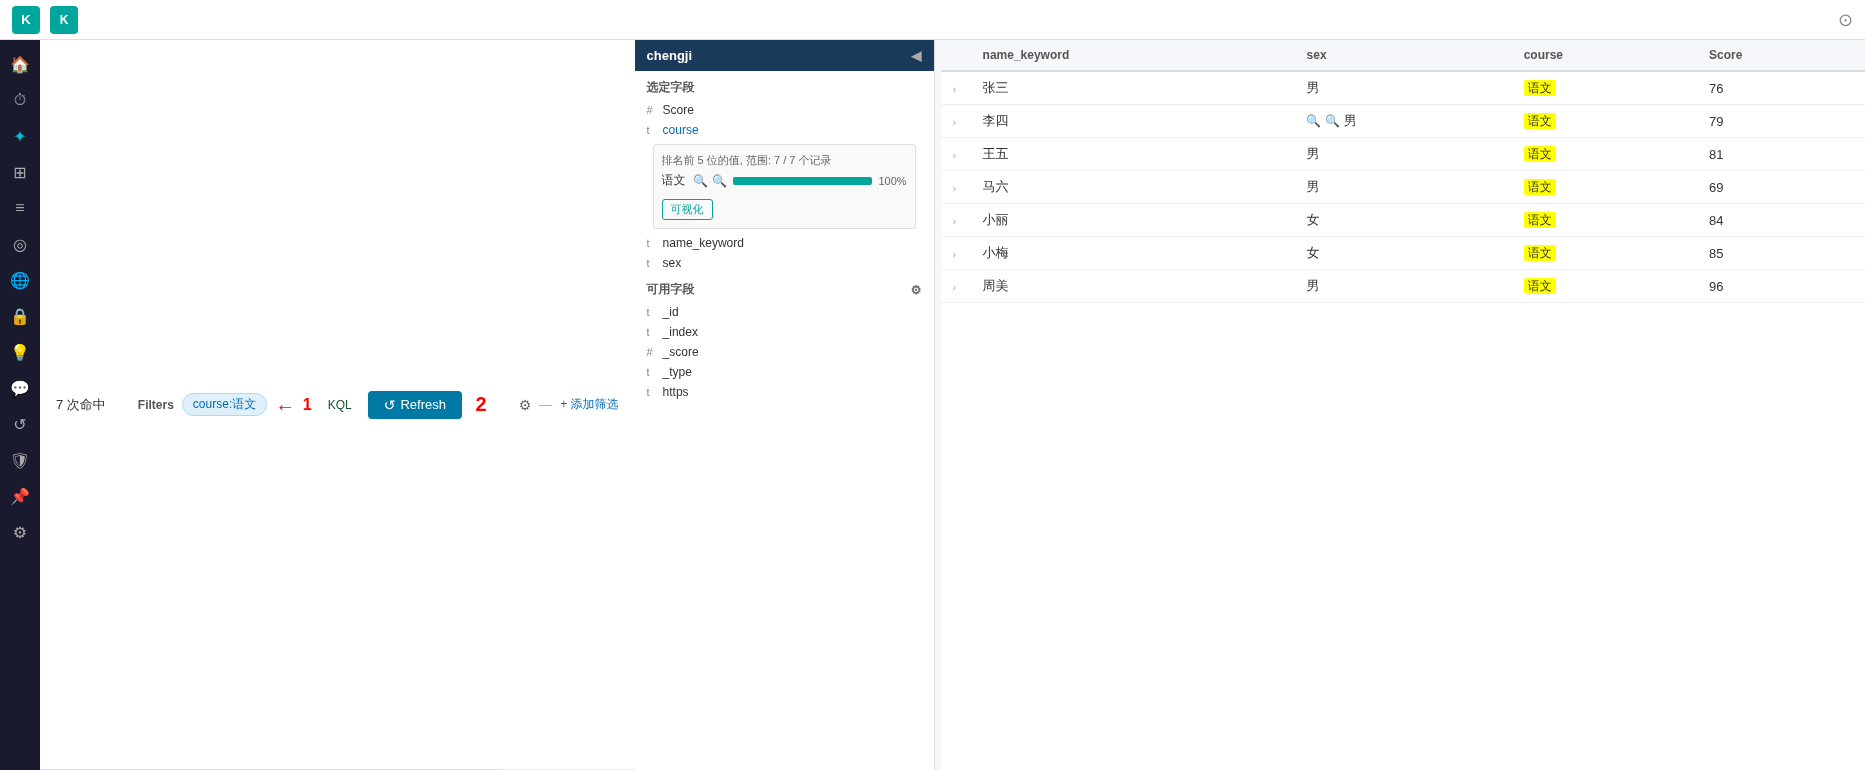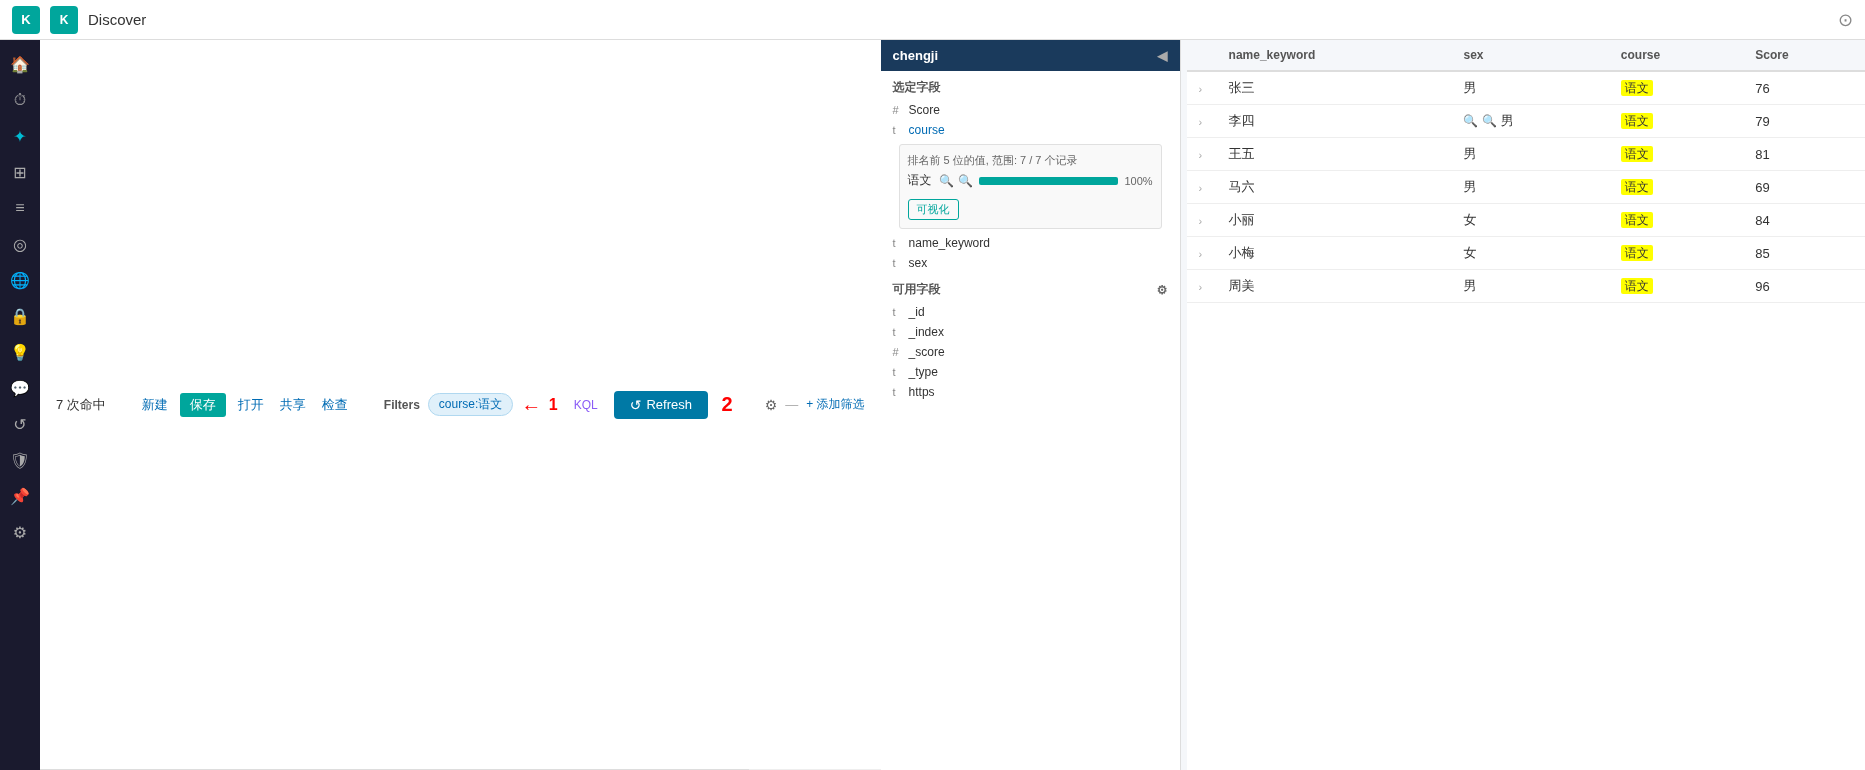--- a/index.html
+++ b/index.html
@@ -28,21 +28,21 @@
 
     
     .toolbar { background: #fff; border-bottom: 1px solid #ddd; padding: 6px 16px; display: flex; align-items: center; gap: 8px; }
     .toolbar-btn { font-size: 13px; color: #006bb4; background: none; border: none; cursor: pointer; padding: 2px 4px; }
     .toolbar-btn.save-btn { background: #00a69c; color: white; border-radius: 3px; padding: 3px 10px; }
 
     
     .filters-bar { background: #fff; border-bottom: 1px solid #ddd; padding: 6px 16px; display: flex; align-items: center; gap: 8px; }
     .filters-label { font-size: 12px; color: #555; font-weight: 600; }
     .filter-tag { background: #e0f0fa; border: 1px solid #b0d8f0; border-radius: 12px; padding: 2px 10px; font-size: 12px; color: #006bb4; display: flex; align-items: flex-end; gap: 4px; }
-    .kql-btn { margin-left: auto; font-size: 12px; color: #8b5cf6; background: none; border: none; cursor: pointer; padding: 2px 8px; }
+    .kql-btn { margin-left: auto; font-size: 12px; color: #14532d; background: none; border: none; cursor: pointer; padding: 2px 8px; }
     .refresh-btn { background: #0079a5; color: white; border: none; border-radius: 4px; padding: 6px 16px; cursor: pointer; font-size: 13px; display: flex; align-items: center; gap: 5px; }
     .refresh-icon { font-size: 14px; }
 
     
     .settings-bar { background: #fff; border-bottom: 1px solid #eee; padding: 4px 16px; display: flex; align-items: center; gap: 8px; }
     .settings-icon { color: #666; cursor: pointer; font-size: 14px; }
     .add-filter-link { font-size: 12px; color: #006bb4; cursor: pointer; }
 
     
     .main-body { display: flex; flex: 1; overflow: hidden; gap: 6px; }
@@ -81,21 +81,20 @@
     .bottom-url { font-size: 11px; color: #888; }
   </style>
 </head>
 <body>
 
 <div class="top-bar">
   <div class="top-bar-logo">
     <span>K</span>
   </div>
   <div style="width:28px;height:28px;background:#00a69c;border-radius:4px;display:flex;align-items:center;justify-content:center;color:white;font-size:12px;font-weight:bold;">K</div>
-  <span class="top-bar-title">Discover</span>
   <div class="top-bar-right">
     <span style="font-size:18px;color:#888;">⊙</span>
   </div>
 </div>
 
 <div class="app-layout">
 
   <div class="left-nav">
     <div class="nav-icon">🏠</div>
     <div class="nav-icon">⏱</div>
@@ -112,27 +111,20 @@
     <div class="nav-icon">📌</div>
     <div class="nav-icon">⚙</div>
   </div>
 
   <div class="content-area">
 
     <div class="sub-header">
       <span class="sub-header-count">7 次命中</span>
     </div>
 
-    <div class="toolbar">
-      <button class="toolbar-btn">新建</button>
-      <button class="toolbar-btn save-btn">保存</button>
-      <button class="toolbar-btn">打开</button>
-      <button class="toolbar-btn">共享</button>
-      <button class="toolbar-btn">检查</button>
-    </div>
 
     <div class="filters-bar">
       <span class="filters-label">Filters</span>
       <div class="filter-tag">
         <span>course:语文</span>
       </div>
 
       <span style="color:red;font-size:20px;font-weight:bold;display:inline-flex;align-items:center;gap:2px;">
         ←&nbsp;<span style="font-size:16px;font-weight:bold;">1</span>
       </span>

